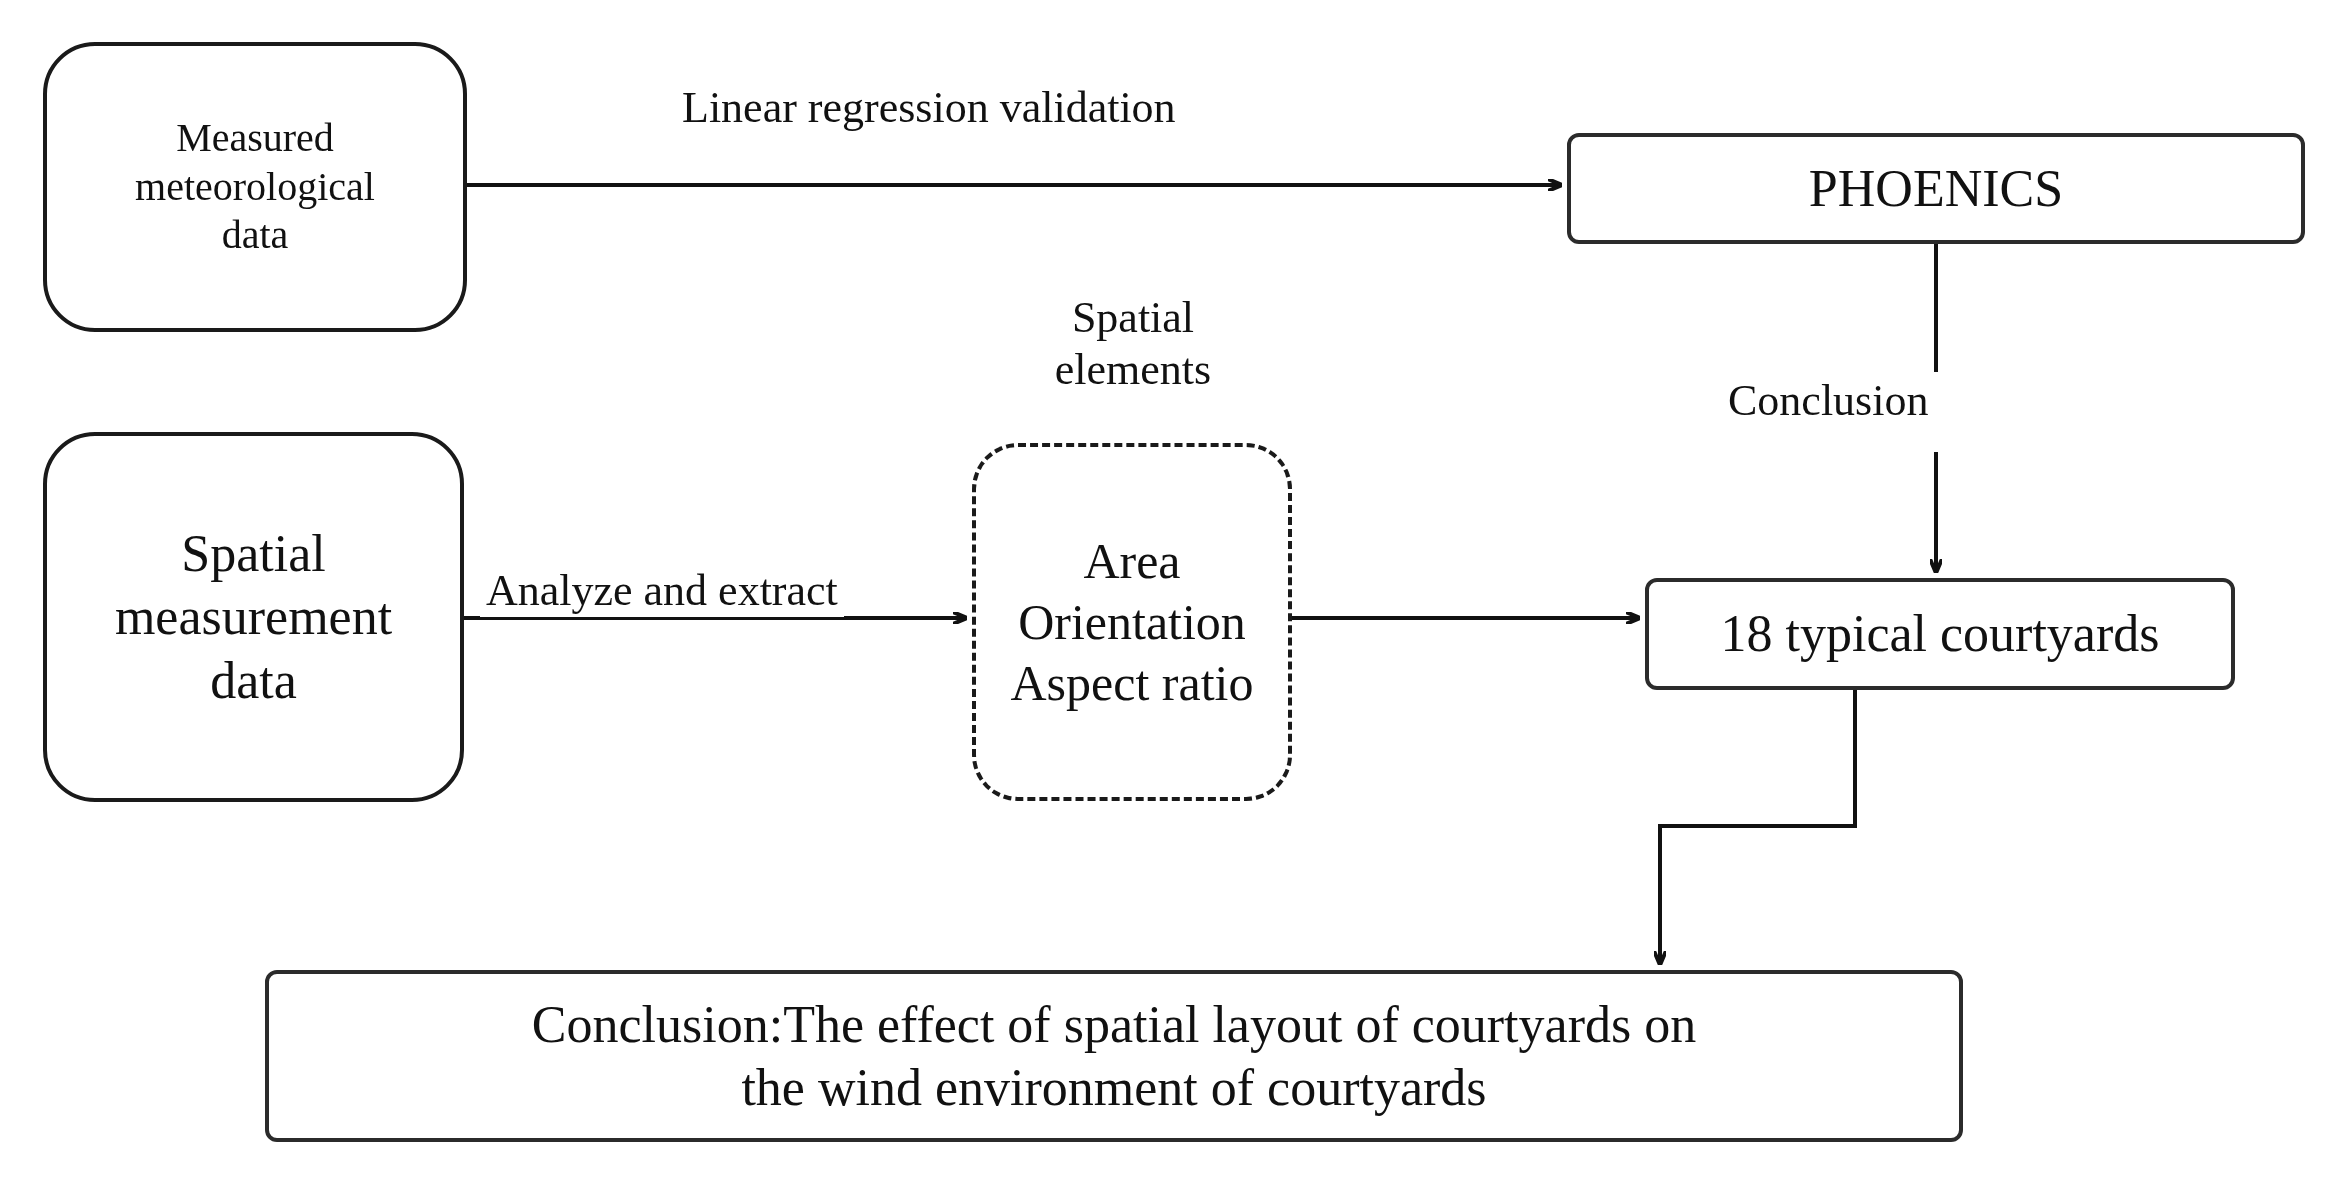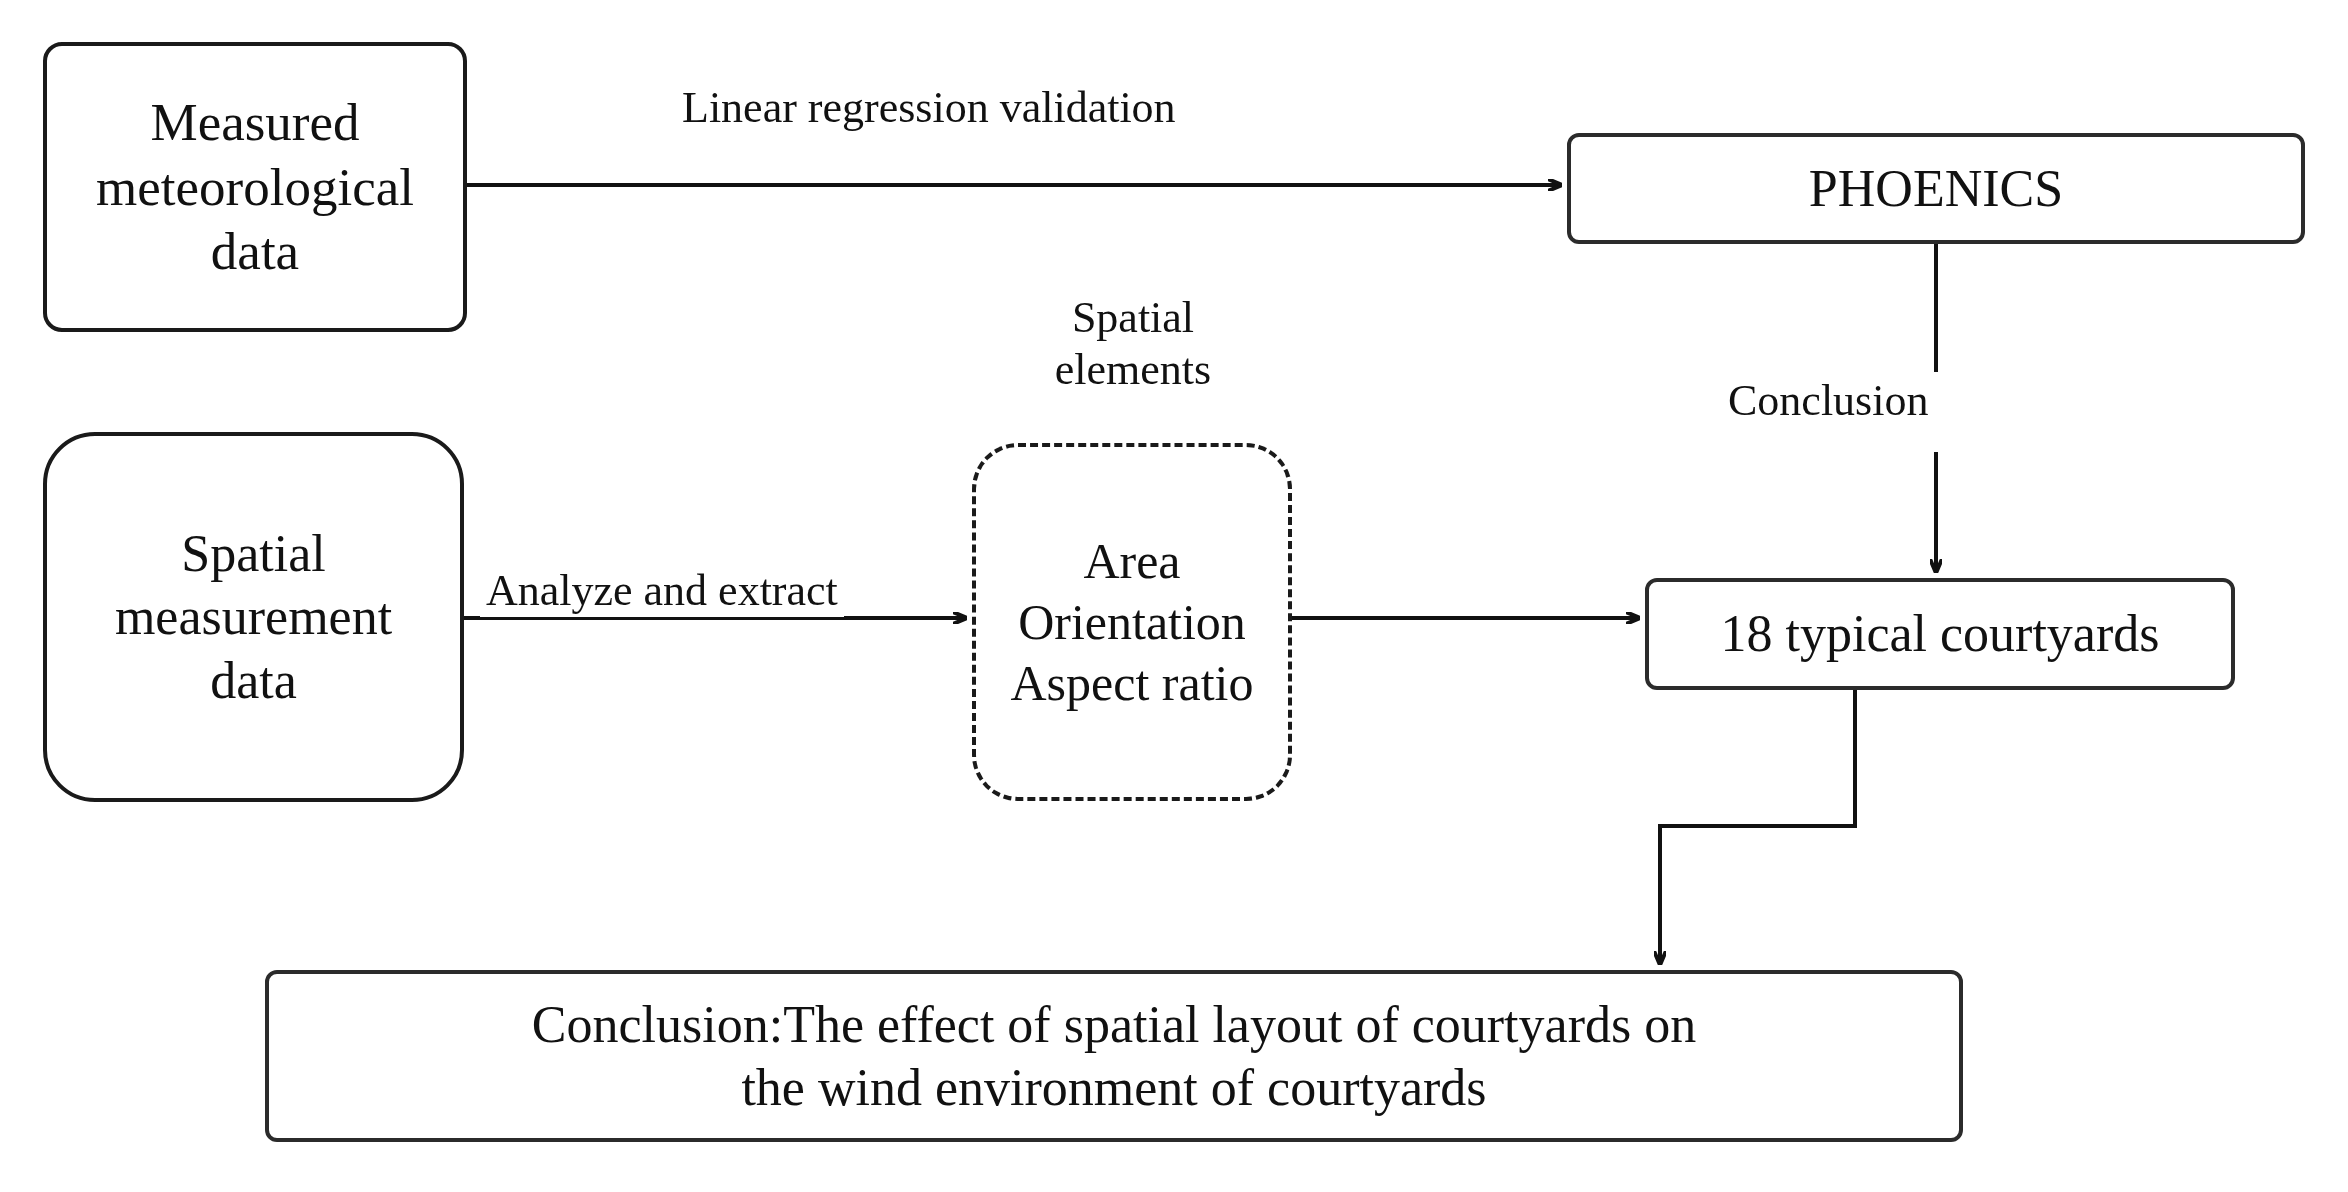--- a/index.html
+++ b/index.html
@@ -37,21 +37,21 @@
   }
   .node.rect {
     border: 4px solid #2b2b2b;
     border-radius: 12px;
   }
   .node.dashed {
     border: 4px dashed #1a1a1a;
     border-radius: 46px;
   }
 
-  #node-measured-met    { left: 43px;   top: 42px;   width: 424px;  height: 290px; font-size: 53px; border-radius: 19px; }
+  #node-measured-met    { left: 43px;   top: 42px;   width: 424px;  height: 290px; font-size: 40px; }
   #node-spatial-meas    { left: 43px;   top: 432px;  width: 421px;  height: 370px; font-size: 52px; }
   #node-phoenics        { left: 1567px; top: 133px;  width: 738px;  height: 111px; font-size: 52px; }
   #node-spatial-elems   { left: 972px;  top: 443px;  width: 320px;  height: 358px; font-size: 50px; }
   #node-courtyards      { left: 1645px; top: 578px;  width: 590px;  height: 112px; font-size: 52px; }
   #node-conclusion      { left: 265px;  top: 970px;  width: 1698px; height: 172px; font-size: 52px; }
 
   
   .edge-label {
     position: absolute;
     font-size: 44px;

